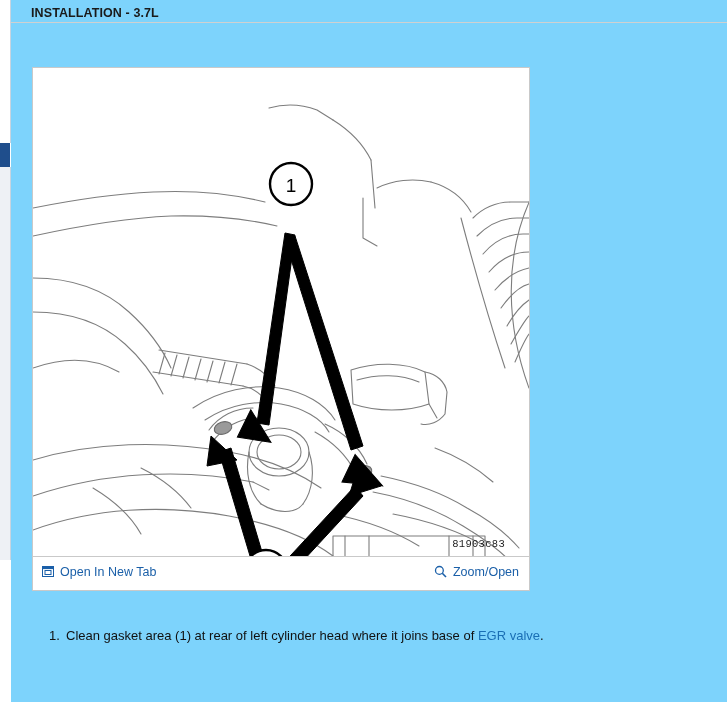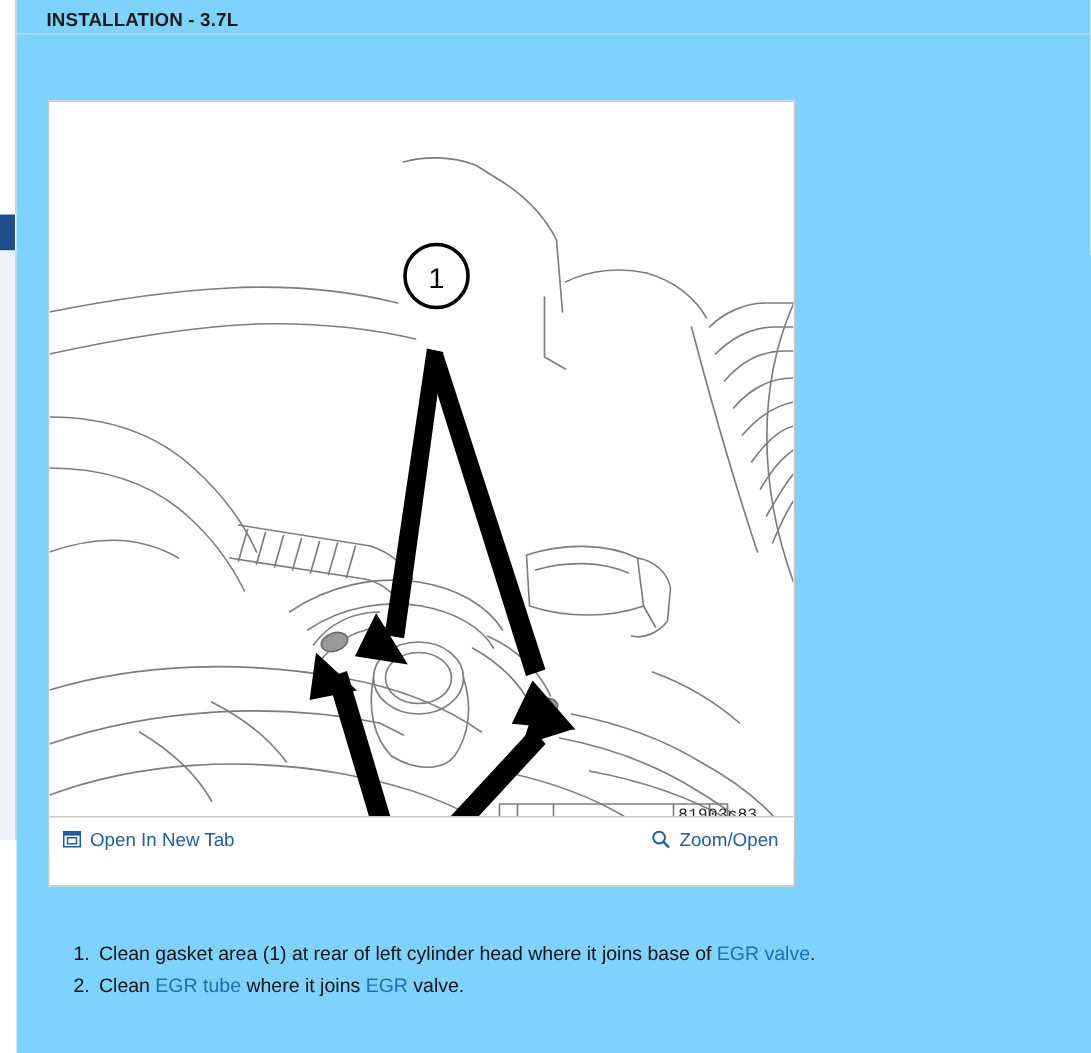--- a/index.html
+++ b/index.html
@@ -105,21 +105,21 @@
     right: 24px;
     bottom: 40px;
     font-family: "Liberation Mono", monospace;
     font-size: 10.5px;
     color: #222;
     letter-spacing: 0.3px;
   }
   .figure-bar {
     position: absolute;
     left: 0;
-    bottom: 16px;
+    bottom: 4px;
     width: 496px;
     height: 30px;
     border-top: 1px solid #c9c9c9;
     background: #ffffff;
     display: flex;
     align-items: center;
     justify-content: space-between;
     box-sizing: border-box;
     padding: 0 10px 0 8px;
   }
@@ -313,18 +313,15 @@
         </span>
         <span>Zoom/Open</span>
       </a>
     </div>
   </div>
 
   <div class="steps">
     <div class="step">
       <span class="num">1.</span><span>Clean gasket area (1) at rear of left cylinder head where it joins base of </span><span class="lnk">EGR valve</span><span>.</span>
     </div>
-    <div class="step">
-      <span class="num">2.</span><span>Clean </span><span class="lnk">EGR tube</span><span> where it joins </span><span class="lnk">EGR</span><span> valve.</span>
-    </div>
   </div>
 
 </div>
 
 </body></html>

